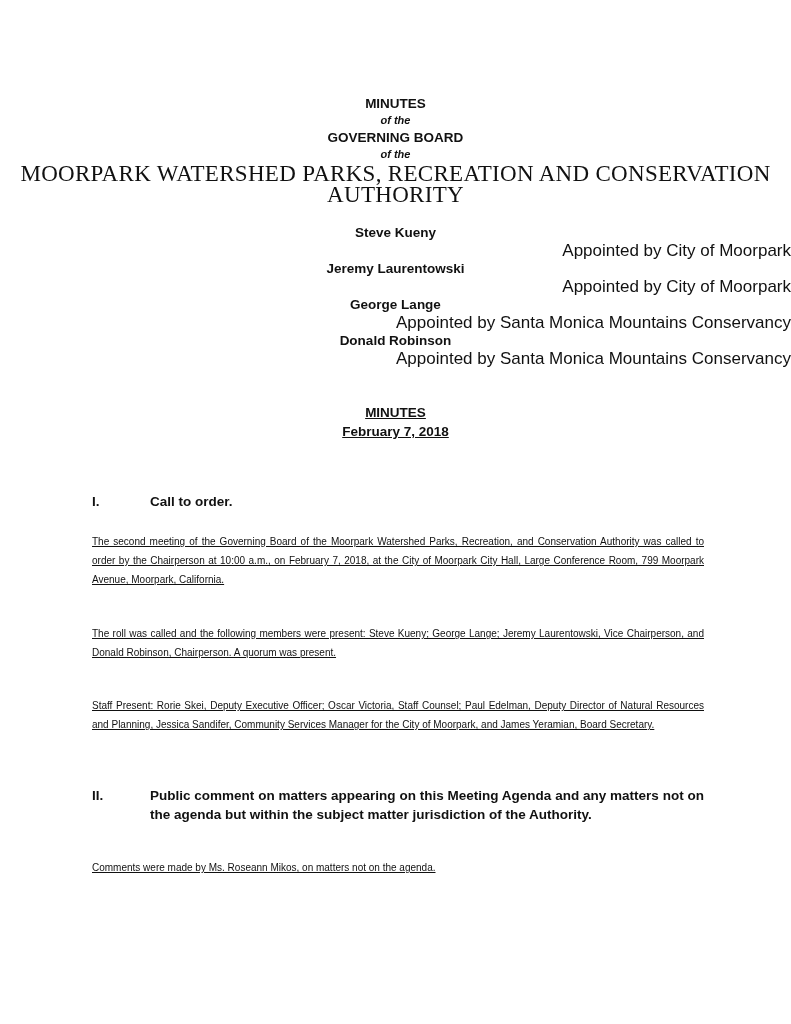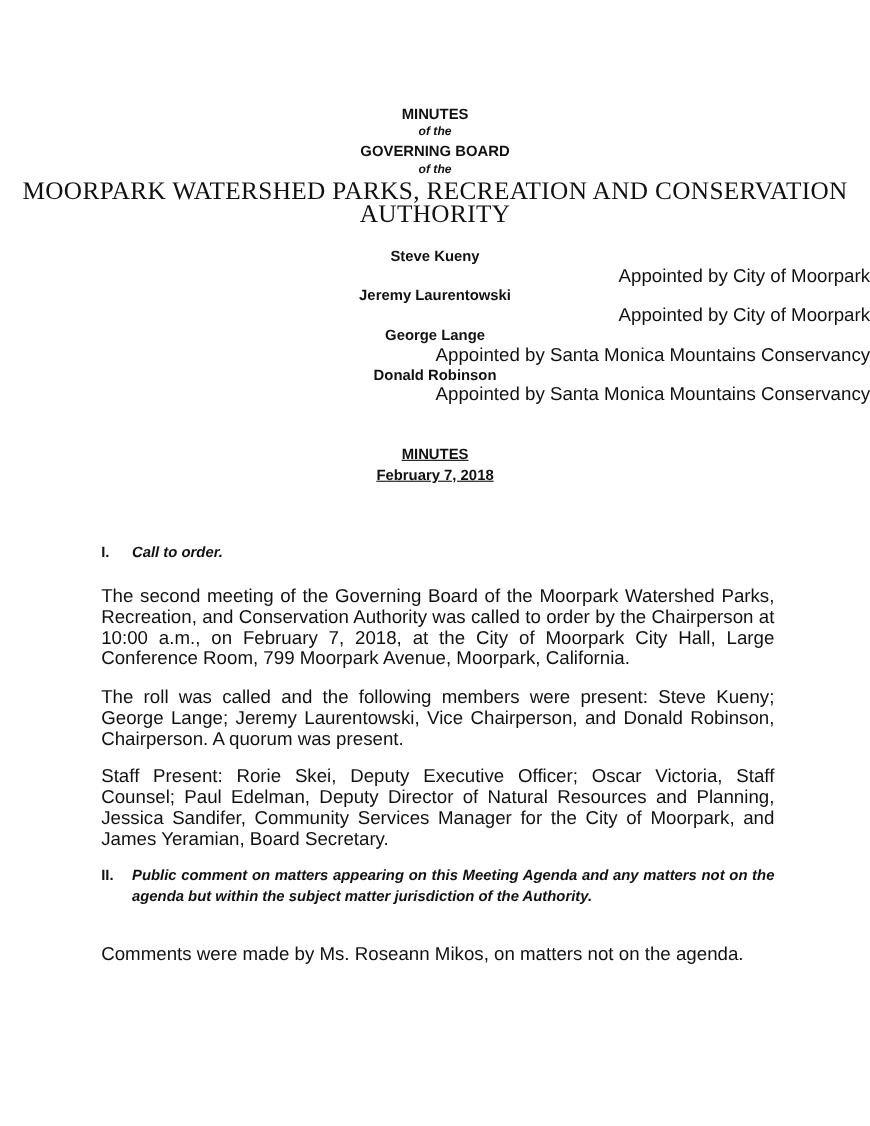--- a/index.html
+++ b/index.html
@@ -7,22 +7,22 @@
   .page { position:absolute; left:0; top:0; width:791px; height:1024px; }
   .center { position:absolute; left:0; width:791px; text-align:center; }
   .hdr-bold { font-weight:bold; font-size:13.5px; line-height:17px; }
   .hdr-ital { font-weight:bold; font-style:italic; font-size:11px; line-height:17px; }
   .org { font-family:"Liberation Serif", serif; font-size:23px; line-height:21px; letter-spacing:0.3px; }
   .member-name { font-weight:bold; font-size:13.5px; line-height:18px; }
   .member-app { font-size:17px; line-height:18px;text-align:right; }
   .u { text-decoration:underline; font-weight:bold; font-size:13.5px; line-height:19px; }
   .sec { position:absolute; left:92px; width:612px; font-weight:bold; font-size:13.5px; line-height:19px; }
   .sec .num { position:absolute; left:0; top:0; }
-  .sec .txt { margin-left:28px; text-align:justify;font-style:italic; }
-  .para { position:absolute; left:92px; width:612px; font-size:17px; line-height:19px; text-align:justify; }
+  .sec .txt { margin-left:58px; text-align:justify; }
+  .para { position:absolute; left:92px; width:612px; font-size:10px; line-height:19px; text-align:justify;text-decoration:underline; }
 </style>
 </head>
 <body>
 
 <div class="page">
 
   <div class="center hdr-bold" style="top:95px">MINUTES</div>
   <div class="center hdr-ital" style="top:112px">of the</div>
   <div class="center hdr-bold" style="top:129px">GOVERNING BOARD</div>
   <div class="center hdr-ital" style="top:146px">of the</div>

